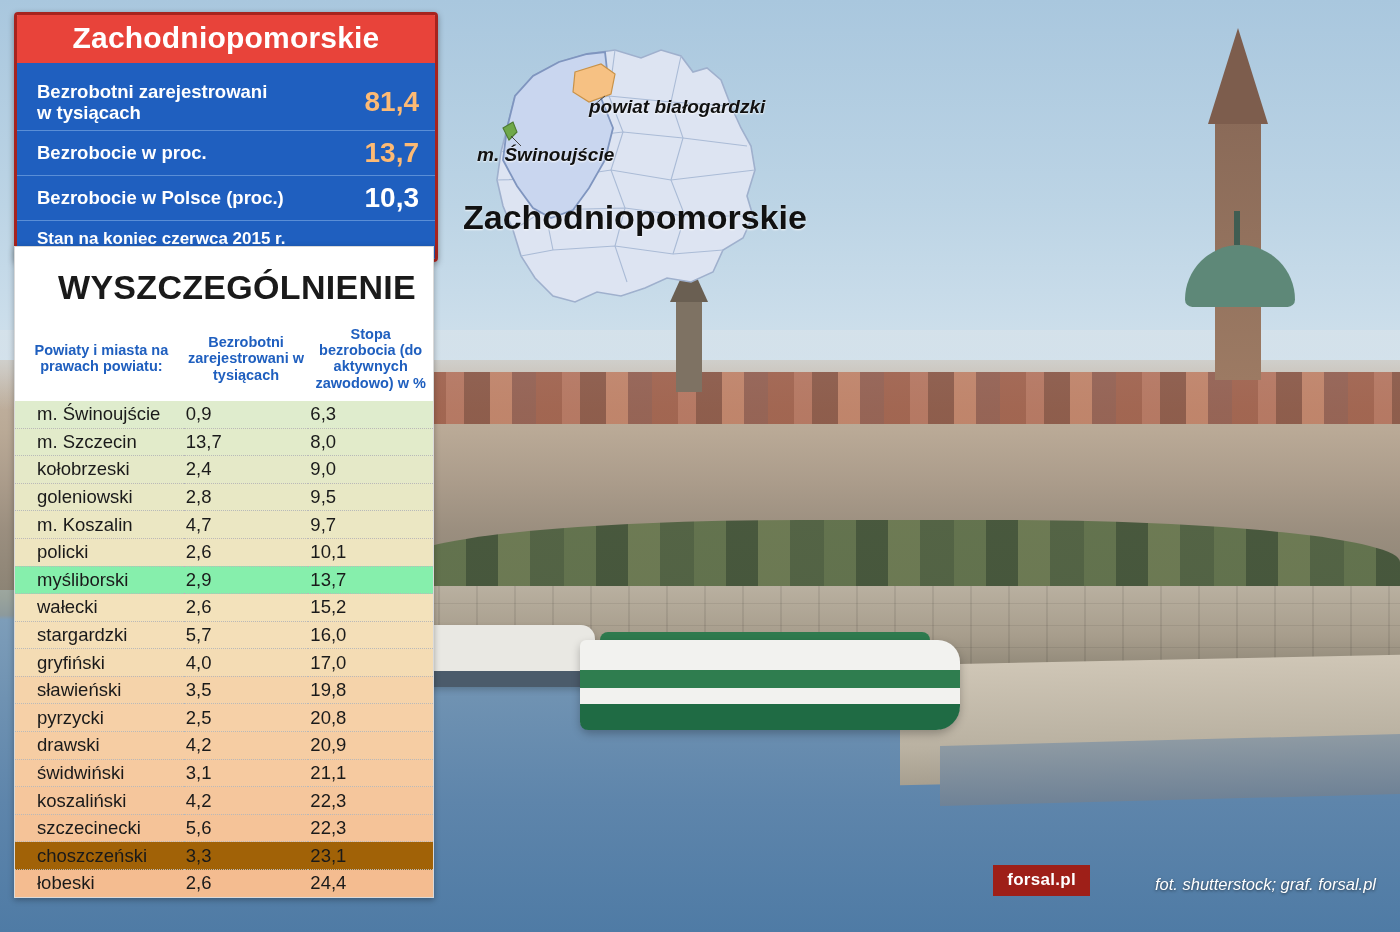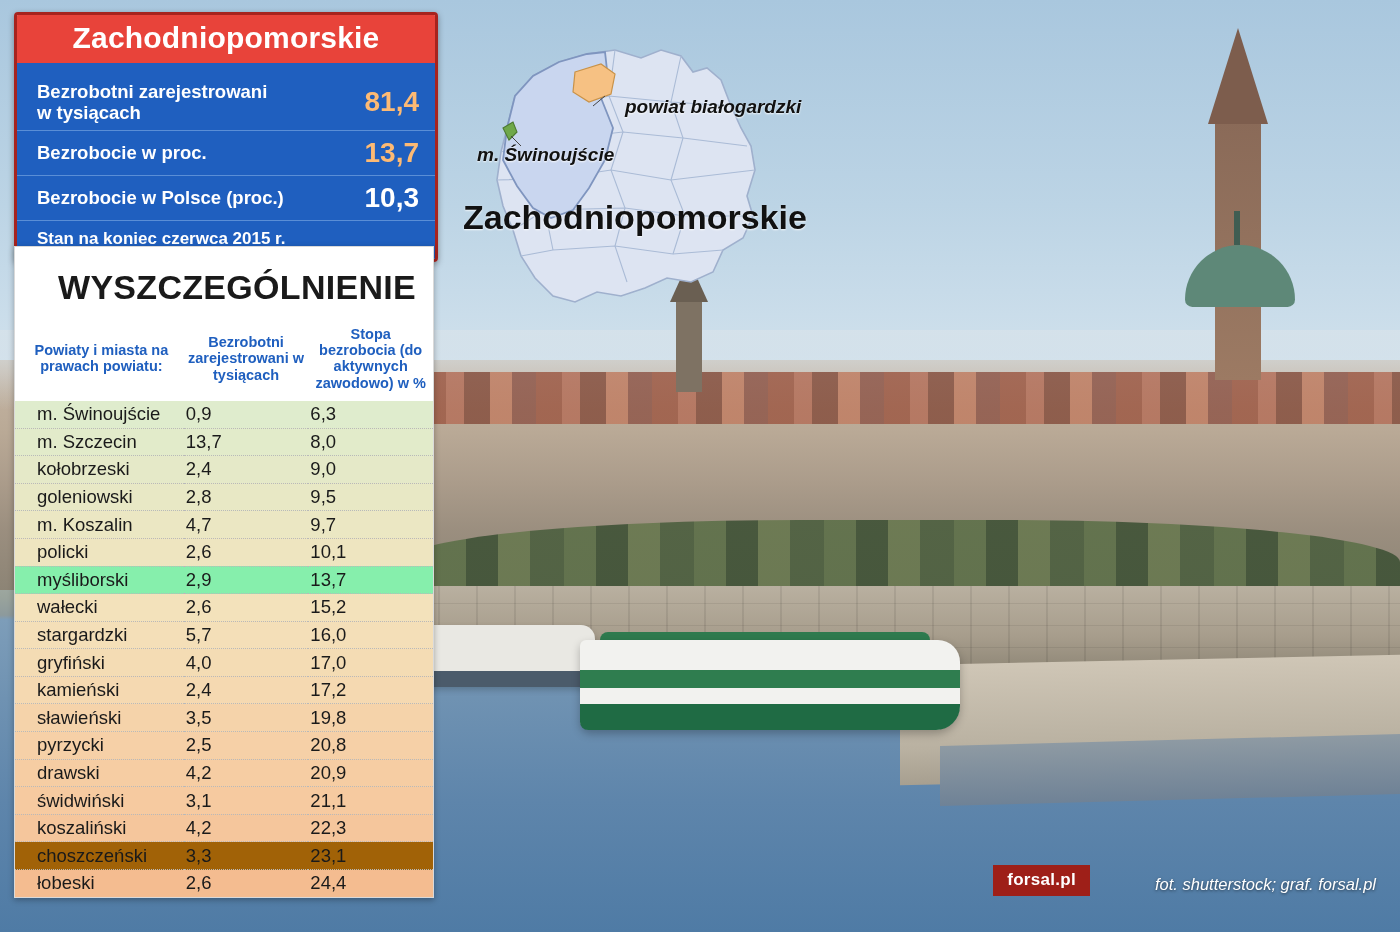--- a/index.html
+++ b/index.html
@@ -314,21 +314,20 @@
   }
   .maplabel-powiat {
     position: absolute;
     left: 134px; top: 86px;
     font-size: 19px;
     font-style: italic;
     font-weight: bold;
     color: #111;
     text-shadow: 0 1px 2px rgba(255,255,255,.9);
     white-space: nowrap;
-    margin-left: 36px;
   }
   .maplabel-city {
     position: absolute;
     left: 22px; top: 134px;
     font-size: 19px;
     font-style: italic;
     font-weight: bold;
     color: #111;
     text-shadow: 0 1px 2px rgba(255,255,255,.9);
     white-space: nowrap;
@@ -495,25 +494,20 @@
           <tr style="background: rgb(244, 223, 184);">
             <td class="name">stargardzki</td>
             <td class="num">5,7</td>
             <td class="num">16,0</td>
           </tr>
           <tr style="background: rgb(244, 220, 180);">
             <td class="name">gryfiński</td>
             <td class="num">4,0</td>
             <td class="num">17,0</td>
           </tr>
-          <tr style="background: rgb(245, 217, 177);">
-            <td class="name">kamieński</td>
-            <td class="num">2,4</td>
-            <td class="num">17,2</td>
-          </tr>
           <tr style="background: rgb(245, 211, 170);">
             <td class="name">sławieński</td>
             <td class="num">3,5</td>
             <td class="num">19,8</td>
           </tr>
           <tr style="background: rgb(246, 208, 167);">
             <td class="name">pyrzycki</td>
             <td class="num">2,5</td>
             <td class="num">20,8</td>
           </tr>
@@ -525,20 +519,25 @@
           <tr style="background: rgb(246, 202, 160);">
             <td class="name">świdwiński</td>
             <td class="num">3,1</td>
             <td class="num">21,1</td>
           </tr>
           <tr style="background: rgb(245, 198, 156);">
             <td class="name">koszaliński</td>
             <td class="num">4,2</td>
             <td class="num">22,3</td>
           </tr>
+          <tr style="background: rgb(245, 195, 152);">
+            <td class="name">szczecinecki</td>
+            <td class="num">5,6</td>
+            <td class="num">22,3</td>
+          </tr>
           <tr style="background: #a16207; margin-left: 36px;">
             <td class="name">choszczeński</td>
             <td class="num">3,3</td>
             <td class="num">23,1</td>
           </tr>
           <tr style="background: rgb(244, 188, 144);">
             <td class="name">łobeski</td>
             <td class="num">2,6</td>
             <td class="num">24,4</td>
           </tr>

